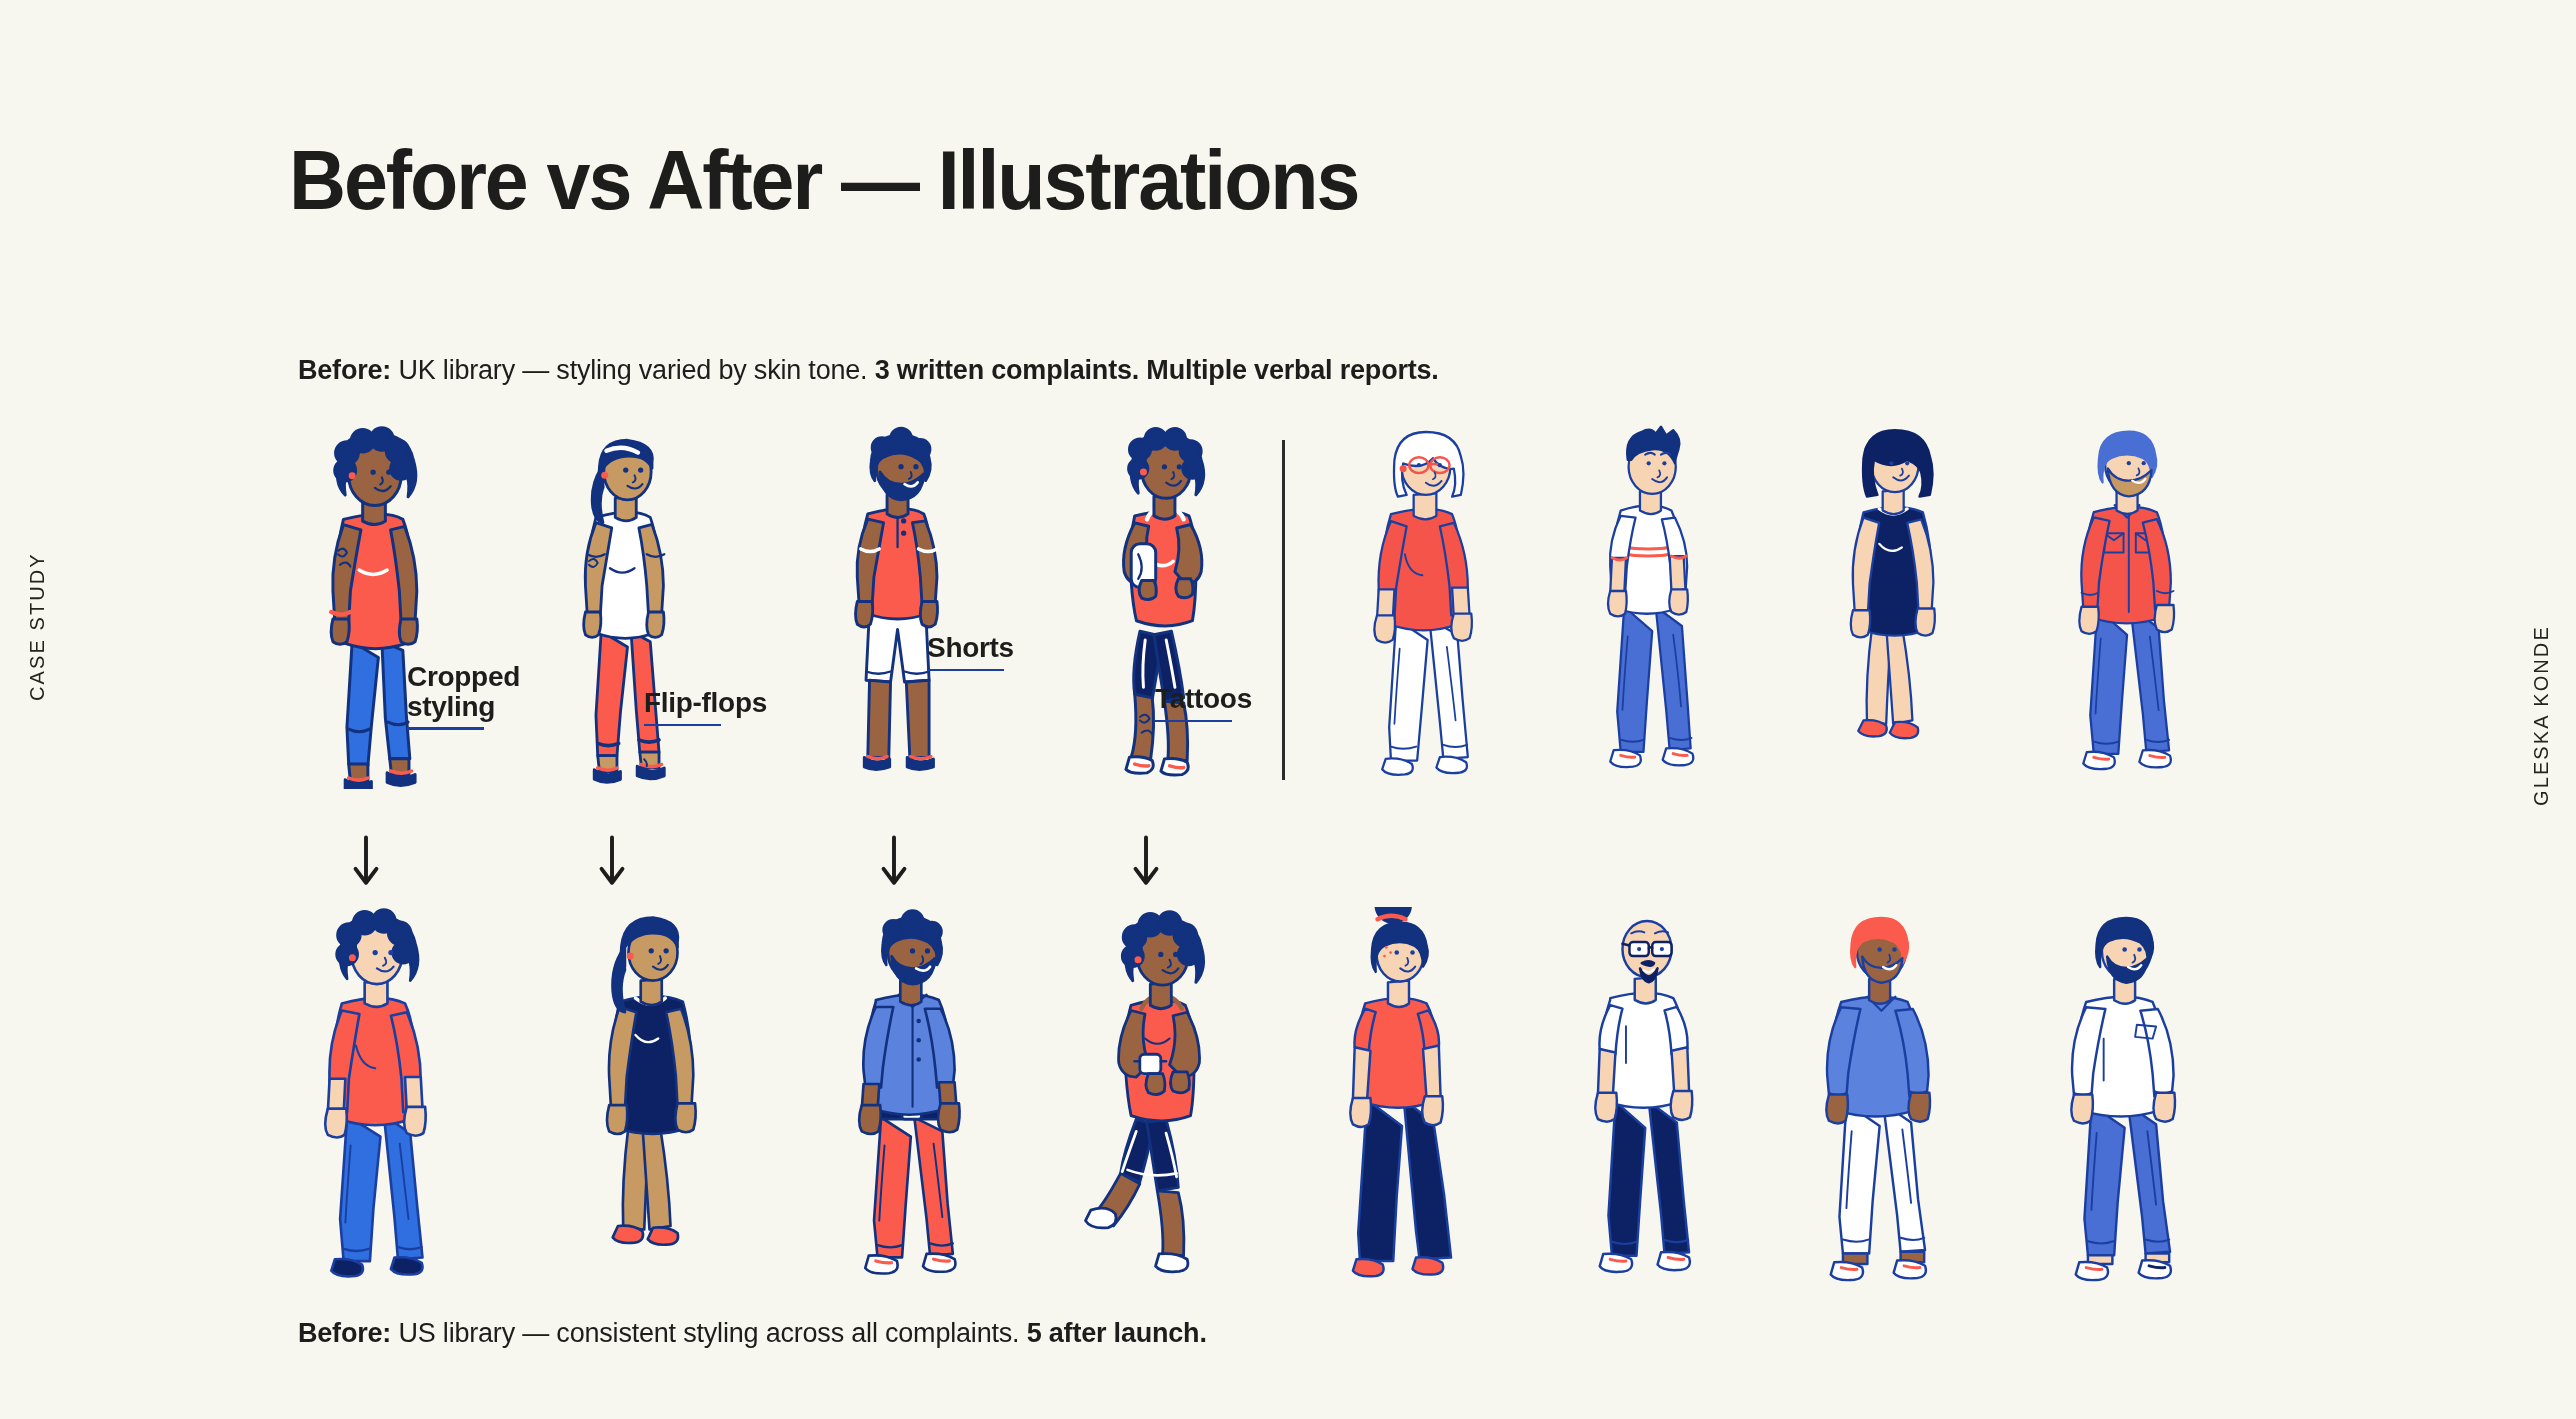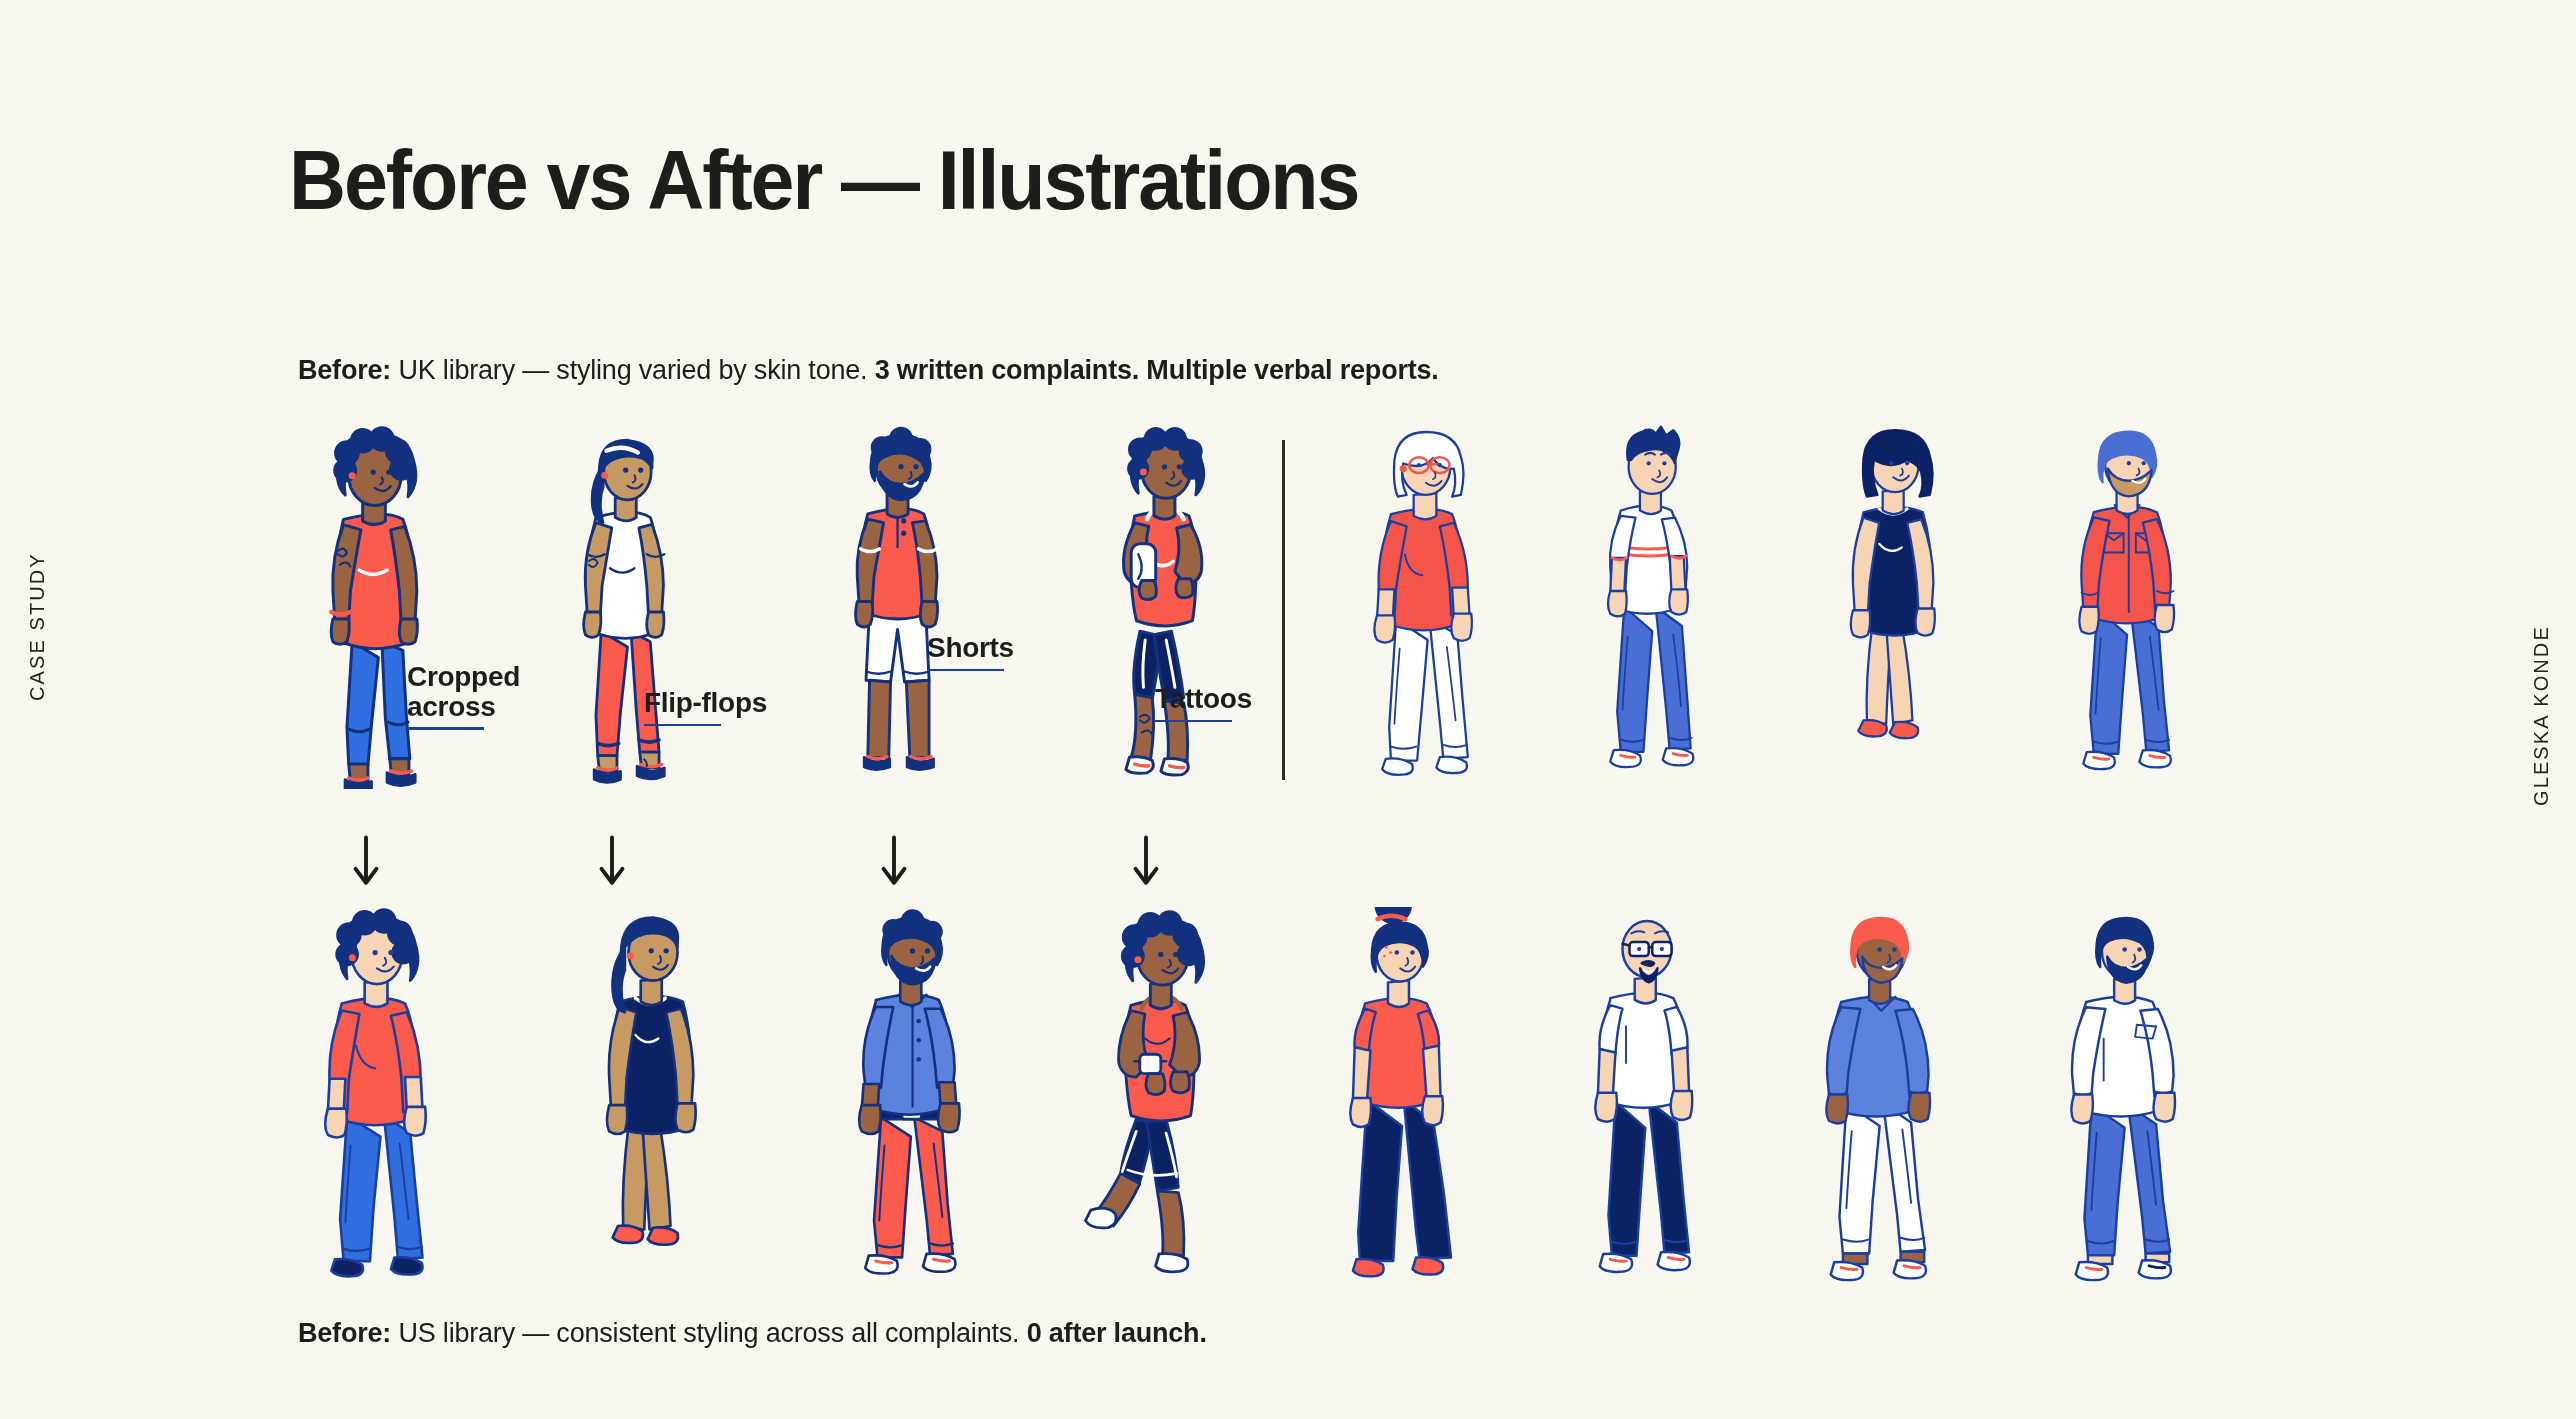--- a/index.html
+++ b/index.html
@@ -500,21 +500,21 @@
           <circle cx="107" cy="48" r="2.4" fill="#1b3fa0" stroke="none"></circle>
           <path d="M101 54 q3 6 -2 8" stroke-width="2"></path>
           <path d="M94 68 q9 6 15 -2" stroke="#ffffff" stroke-width="2.6"></path>
         </g>
       </svg>
     </div>
   </div>
 
   <div class="anno a1">
     <span class="anno-text">Cropped</span>
-    <span class="anno-text">across</span>
+    <span class="anno-text">styling</span>
     <span class="anno-rule"></span>
   </div>
 
   <div class="anno a2">
     <span class="anno-text">Flip-flops</span>
     <span class="anno-rule"></span>
   </div>
 
   <div class="anno a3">
     <span class="anno-text">Shorts</span>
@@ -890,17 +890,17 @@
           <circle cx="90" cy="48" r="2.6" fill="#1b3fa0" stroke="none"></circle>
           <circle cx="107" cy="48" r="2.6" fill="#1b3fa0" stroke="none"></circle>
           <path d="M101 54 q3 7 -2 9" stroke-width="2.1"></path>
           <path d="M94 68 q9 6 15 -2" stroke="#ffffff" stroke-width="2.8"></path>
         </g>
       </svg>
     </div>
   </div>
 
   <div class="caption after">
-    <b>Before:</b><span class="mid"> US library — consistent styling across all complaints. </span><b>0 after launch.</b>
+    <b>Before:</b><span class="mid"> US library — consistent styling across all complaints. </span><b>5 after launch.</b>
   </div>
 
 </div>
 
 
 </body></html>

